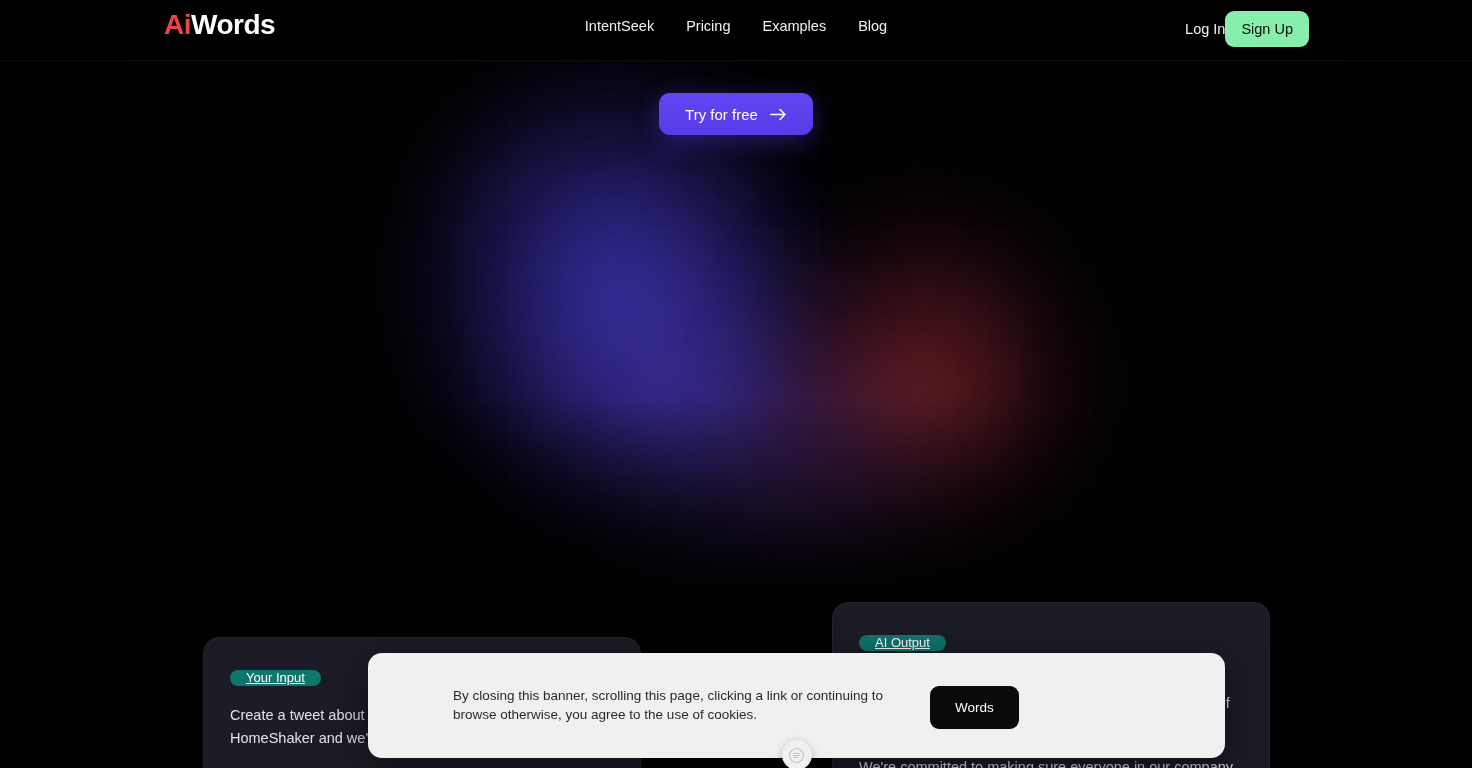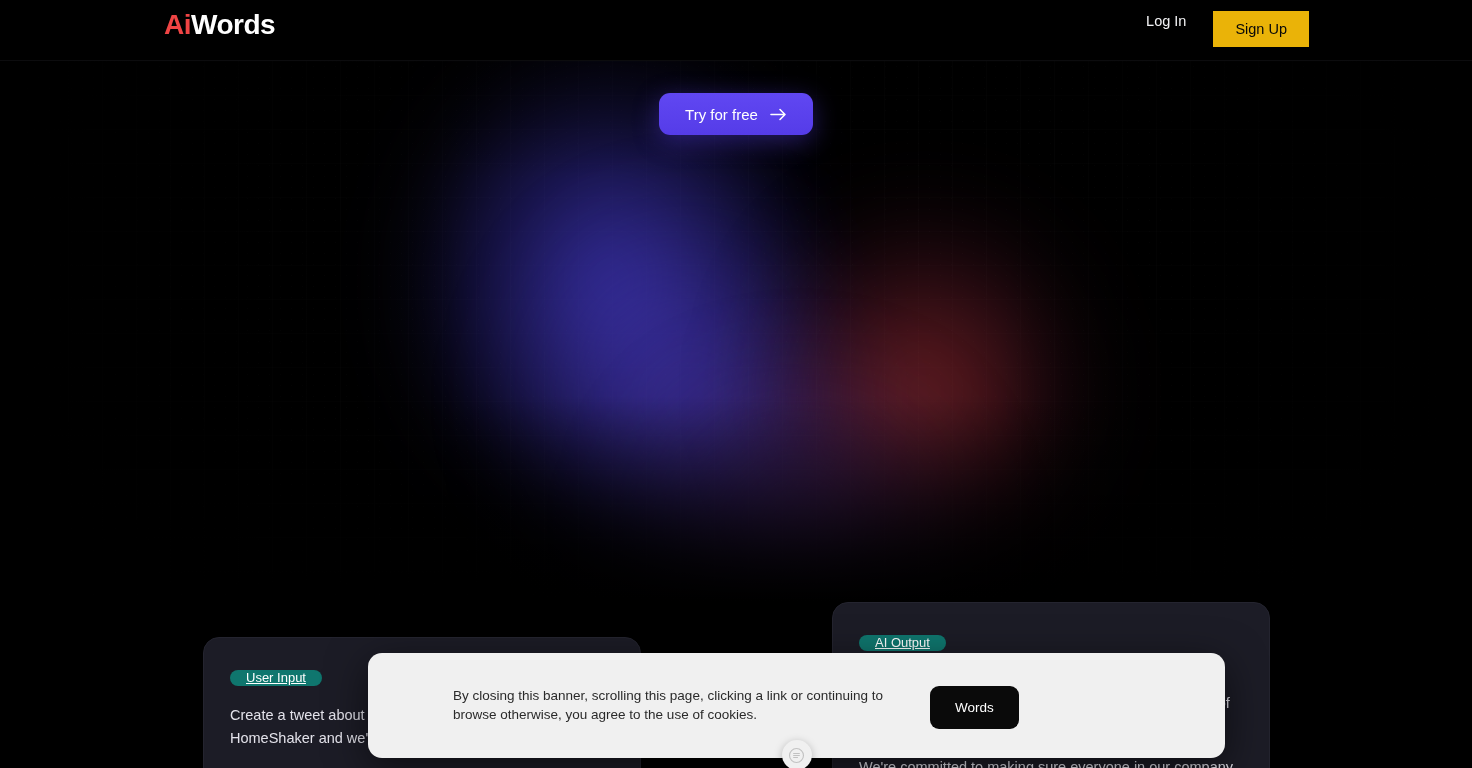--- a/index.html
+++ b/index.html
@@ -63,38 +63,38 @@
     line-height: 20px;
     cursor: pointer;
     white-space: nowrap;
   }
 
   .header-right {
     position: absolute;
     right: 163px;
     top: 11px;
     display: flex;
-    align-items: flex-start;
-    gap: 27px;
+    align-items: center;
+    gap: 0;
   }
   .login-link {
     color: #f2f2f4;
     font-size: 14.5px;
     line-height: 20px;
     cursor: pointer;
     white-space: nowrap;
   }
   .signup-btn {
-    background: #eab308;
+    background: #86efac;
     color: #08080a;
     font-size: 14.5px;
     font-weight: 500;
     border: none;
-    border-radius: 0;
-    padding: 10px 22px;
+    border-radius: 9px;
+    padding: 10px 16px;
     cursor: pointer;
     font-family: "Liberation Sans", sans-serif;
     white-space: nowrap;
   }
 
   
   .hero {
     position: absolute;
     top: 61px; left: 0;
     width: 1472px;
@@ -308,20 +308,26 @@
 <body>
 
 <div id="root">
 
   <div class="header">
 
     <div class="logo">
       <span class="logo-ai">Ai</span><span class="logo-words">Words</span>
     </div>
 
+    <nav class="nav">
+      <span class="nav-link">IntentSeek</span>
+      <span class="nav-link">Pricing</span>
+      <span class="nav-link">Examples</span>
+      <span class="nav-link">Blog</span>
+    </nav>
 
     <div class="header-right">
       <span class="login-link">Log In</span>
       <button class="signup-btn">Sign Up</button>
     </div>
   </div>
 
   <div class="hero">
     <div class="hero-grid"></div>
     <div class="hero-grid2"></div>
@@ -339,21 +345,21 @@
             <path d="M1 6.5H15M15 6.5L10 1.5M15 6.5L10 11.5" stroke="#ffffff" stroke-width="1.6" stroke-linecap="round" stroke-linejoin="round"></path>
           </svg>
         </span>
       </button>
     </div>
   </div>
 
   <div class="demo">
 
     <div class="card card-user">
-      <span class="badge">User Input</span>
+      <span class="badge">Your Input</span>
       <p class="card-p">Create a tweet about our company goals. The company is HomeShaker and we're making furniture.</p>
       
     </div>
 
     <div class="card card-ai">
       <span class="badge">AI Output</span>
       <p class="card-p">HomeShaker is on a mission to increase the number of customers by 10% this month and increase the number of employees by 20%.</p>
       <p class="card-p">We're committed to making sure everyone in our company is</p>
     </div>
   </div>

